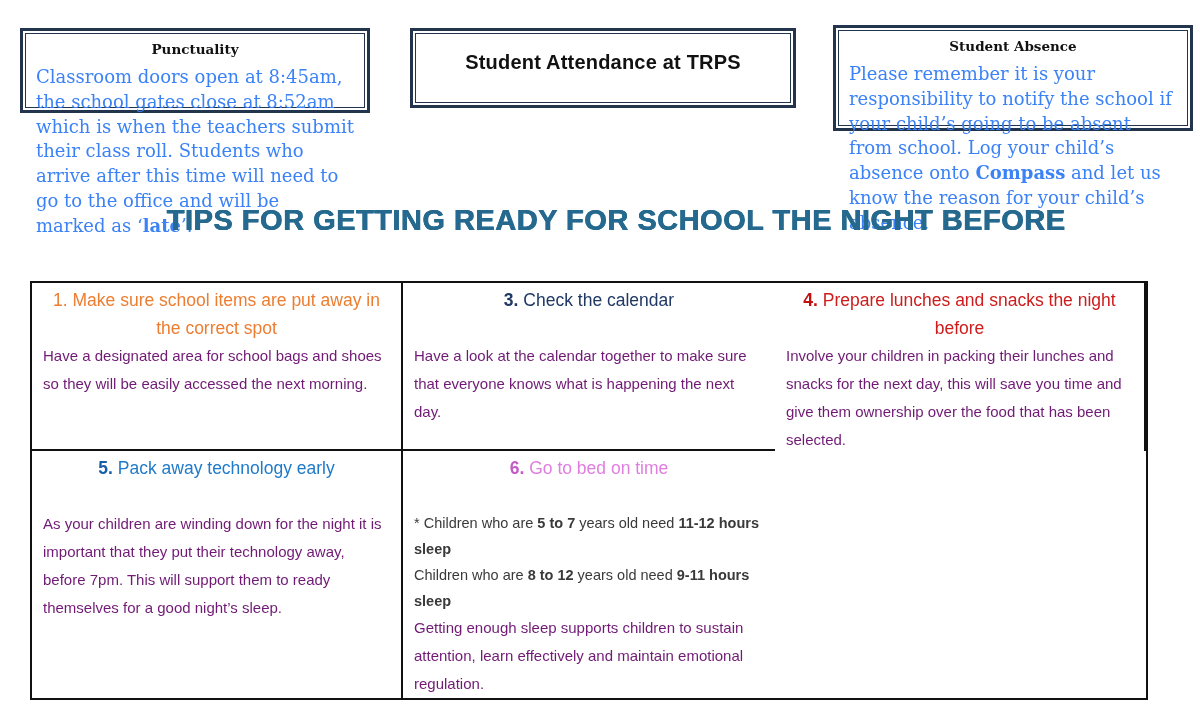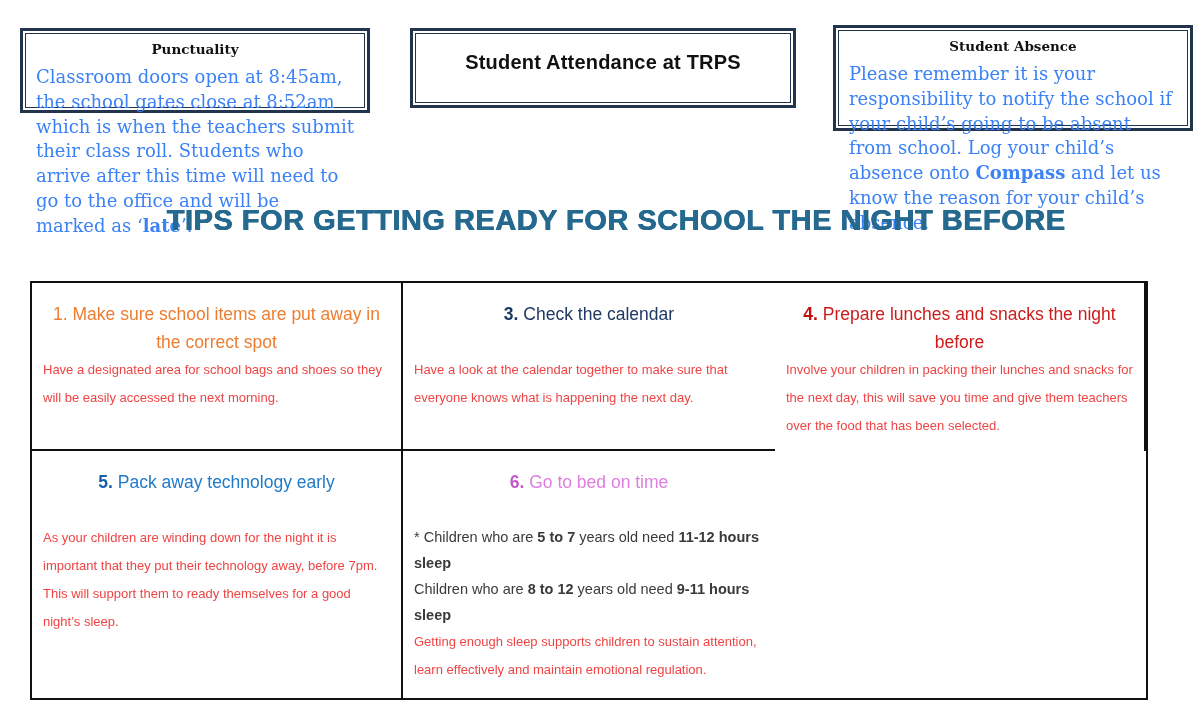--- a/index.html
+++ b/index.html
@@ -64,34 +64,34 @@
     width: 1118px; height: 419px;
     border: 2px solid #111111;
     display: grid;
     grid-template-columns: 371px 372px 371px;
     grid-template-rows: 168px 247px;
     background: #ffffff;
   }
   .cell {
     border-right: 2px solid #111111;
     border-bottom: 2px solid #111111;
-    padding: 17px 11px 4px 11px;
+    padding: 3px 11px 4px 11px;
     overflow: hidden;
   }
   .cell.last-col { border-right: none; }
   .cell.last-row { border-bottom: none; }
 
   .cell-head {
     font-size: 17.5px; line-height: 28px;
     text-align: center;
   }
   .cell-head .num { font-weight: bold; }
   .cell-body {
-    font-size: 13px; line-height: 28px;
-    color: #ef4444; text-align: left;
+    font-size: 15px; line-height: 28px;
+    color: #701a75; text-align: left;
   }
   .gap { margin-top: 28px; }
   .sleep-note {
     font-size: 14.5px; line-height: 26px;
     color: #3a3a3a; text-align: left;
   }
   .sleep-note b, .cell-body b { font-weight: bold; }
 </style>
 </head>
 <body>
@@ -128,21 +128,21 @@
     </div>
 
 
     <div class="cell last-col">
       <div class="cell-head" style="color: rgb(31, 56, 100);"><span class="num" style="color: rgb(31, 56, 100);">3.</span> <span>Check the calendar</span></div>
       <p class="cell-body gap">Have a look at the calendar together to make sure that everyone knows what is happening the next day.</p>
     </div>
 
     <div class="cell last-row">
       <div class="cell-head" style="color: rgb(206, 27, 27);"><span class="num" style="color: rgb(192, 16, 16);">4.</span> <span>Prepare lunches and snacks the night before</span></div>
-      <p class="cell-body">Involve your children in packing their lunches and snacks for the next day, this will save you time and give them teachers over the food that has been selected.</p>
+      <p class="cell-body">Involve your children in packing their lunches and snacks for the next day, this will save you time and give them ownership over the food that has been selected.</p>
     </div>
 
     <div class="cell last-row">
       <div class="cell-head" style="color: rgb(31, 122, 201);"><span class="num" style="color: rgb(23, 96, 168);">5.</span> <span>Pack away technology early</span></div>
       <p class="cell-body gap">As your children are winding down for the night it is important that they put their technology away, before 7pm. This will support them to ready themselves for a good night’s sleep.</p>
     </div>
 
     <div class="cell last-row last-col">
       <div class="cell-head" style="color: rgb(224, 126, 224);"><span class="num" style="color: rgb(196, 90, 200);">6.</span> <span>Go to bed on time</span></div>
       <p class="sleep-note gap"><span>* Children who are </span><b>5 to 7</b><span> years old need </span><b>11-12 hours sleep</b></p>

